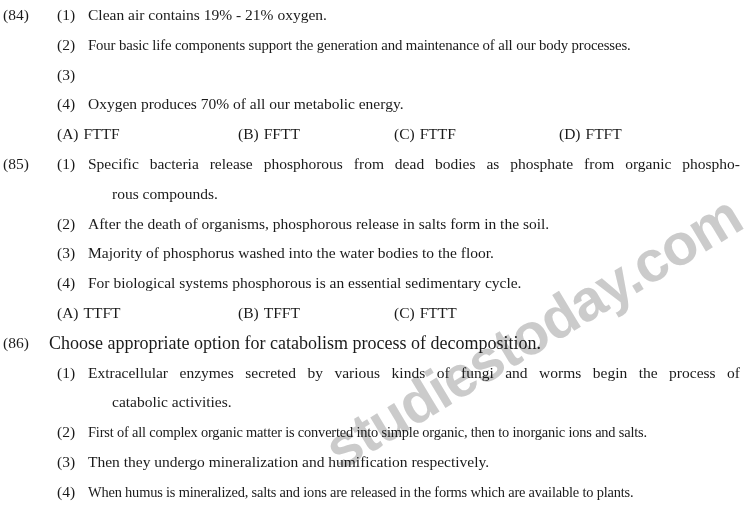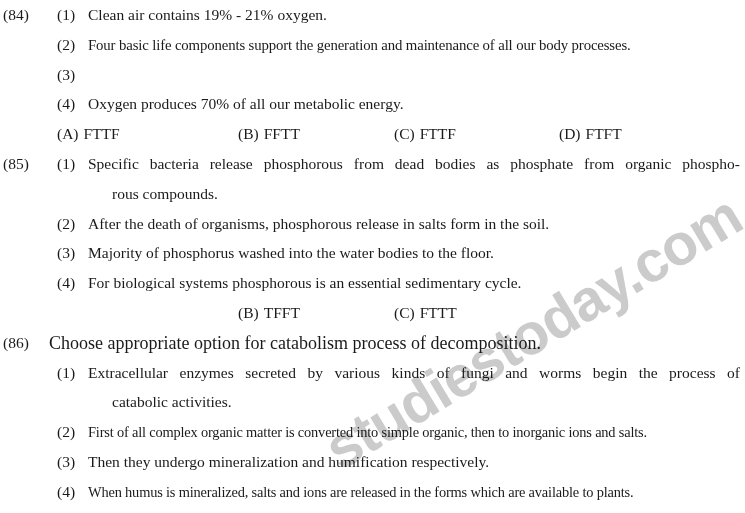--- a/index.html
+++ b/index.html
@@ -203,20 +203,21 @@
       </div>
       <div class="line-row">
         <span class="marker">(3)</span>
         <span class="body-text">Majority of phosphorus washed into the water bodies to the floor.</span>
       </div>
       <div class="line-row">
         <span class="marker">(4)</span>
         <span class="body-text">For biological systems phosphorous is an essential sedimentary cycle.</span>
       </div>
       <div class="answer-row">
+        <span class="opt opt-0"><span class="opt-key">(A)</span><span class="opt-value">TTFT</span></span>
         <span class="opt opt-1"><span class="opt-key">(B)</span><span class="opt-value">TFFT</span></span>
         <span class="opt opt-2"><span class="opt-key">(C)</span><span class="opt-value">FTTT</span></span>
       </div>
     </div>
     <div class="question-block">
       <div class="line-row">
         <span class="qnum">(86)</span>
         <span class="stem">Choose appropriate option for catabolism process of decomposition.</span>
       </div>
       <div class="line-row">

